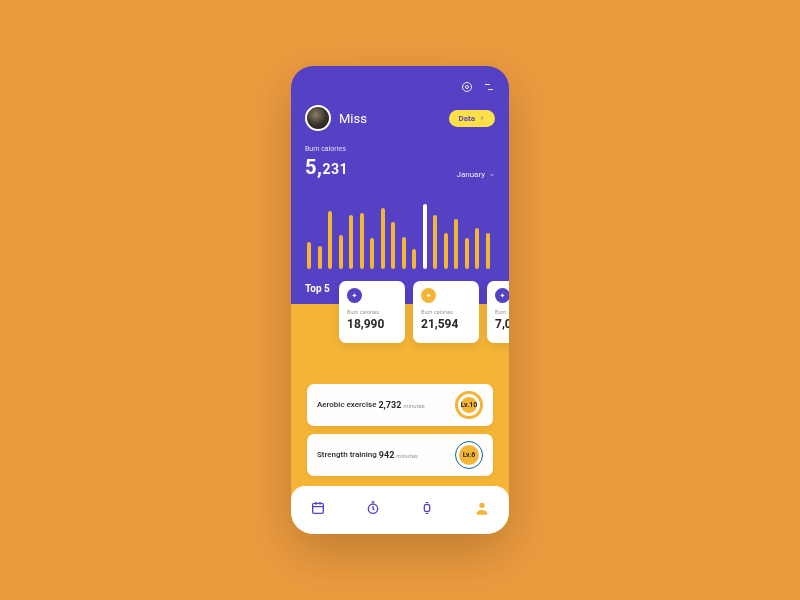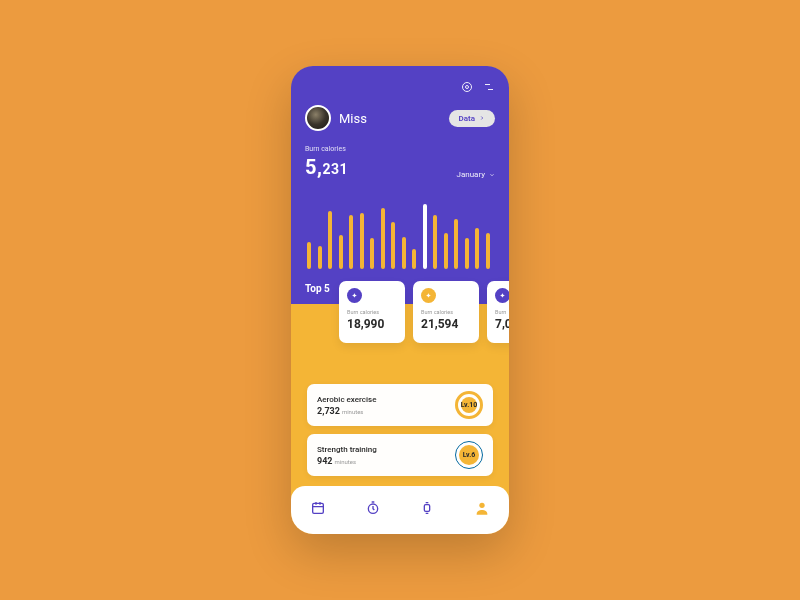--- a/index.html
+++ b/index.html
@@ -43,21 +43,21 @@
   }
   .avatar {
     width: 26px; height: 26px;
     border-radius: 50%;
     background: radial-gradient(circle at 40% 35%, #8b8068 0%, #3a342b 50%, #1a1713 100%);
     border: 2px solid #fff;
   }
   .username { font-weight: 400; font-size: 13px; }
   .data-pill {
     margin-left: auto;
-    background: #e5e5e5;
+    background: #fde047;
     color: #5441c4;
     font-size: 8px;
     font-weight: 600;
     padding: 4px 10px;
     border-radius: 11px;
     display: flex;
     align-items: center;
     gap: 4px;
   }
   .data-pill svg { width: 6px; height: 6px; }
@@ -143,21 +143,21 @@
   }
   .hitem {
     background: #fffefc;
     border-radius: 7px;
     padding: 7px 10px;
     display: flex;
     align-items: center;
     justify-content: space-between;
     box-shadow: 0 2px 6px rgba(0,0,0,0.06);
   }
-  .hitem-left { display: flex; flex-direction: column; gap: 2px; }
+  .hitem-left { display: flex; flex-direction: row; gap: 2px; }
   .hitem-title { font-size: 8px; color: #2a2a2a; font-weight: 500; }
   .hitem-val { font-size: 9px; font-weight: 700; color: #2a2a2a; }
   .hitem-val .unit { font-size: 6px; font-weight: 400; color: #9a9a9a; margin-left: 2px; }
   .ring {
     width: 28px; height: 28px;
     border-radius: 50%;
     display: flex; align-items: center; justify-content: center;
     font-size: 7px;
     font-weight: 700;
     position: relative;

